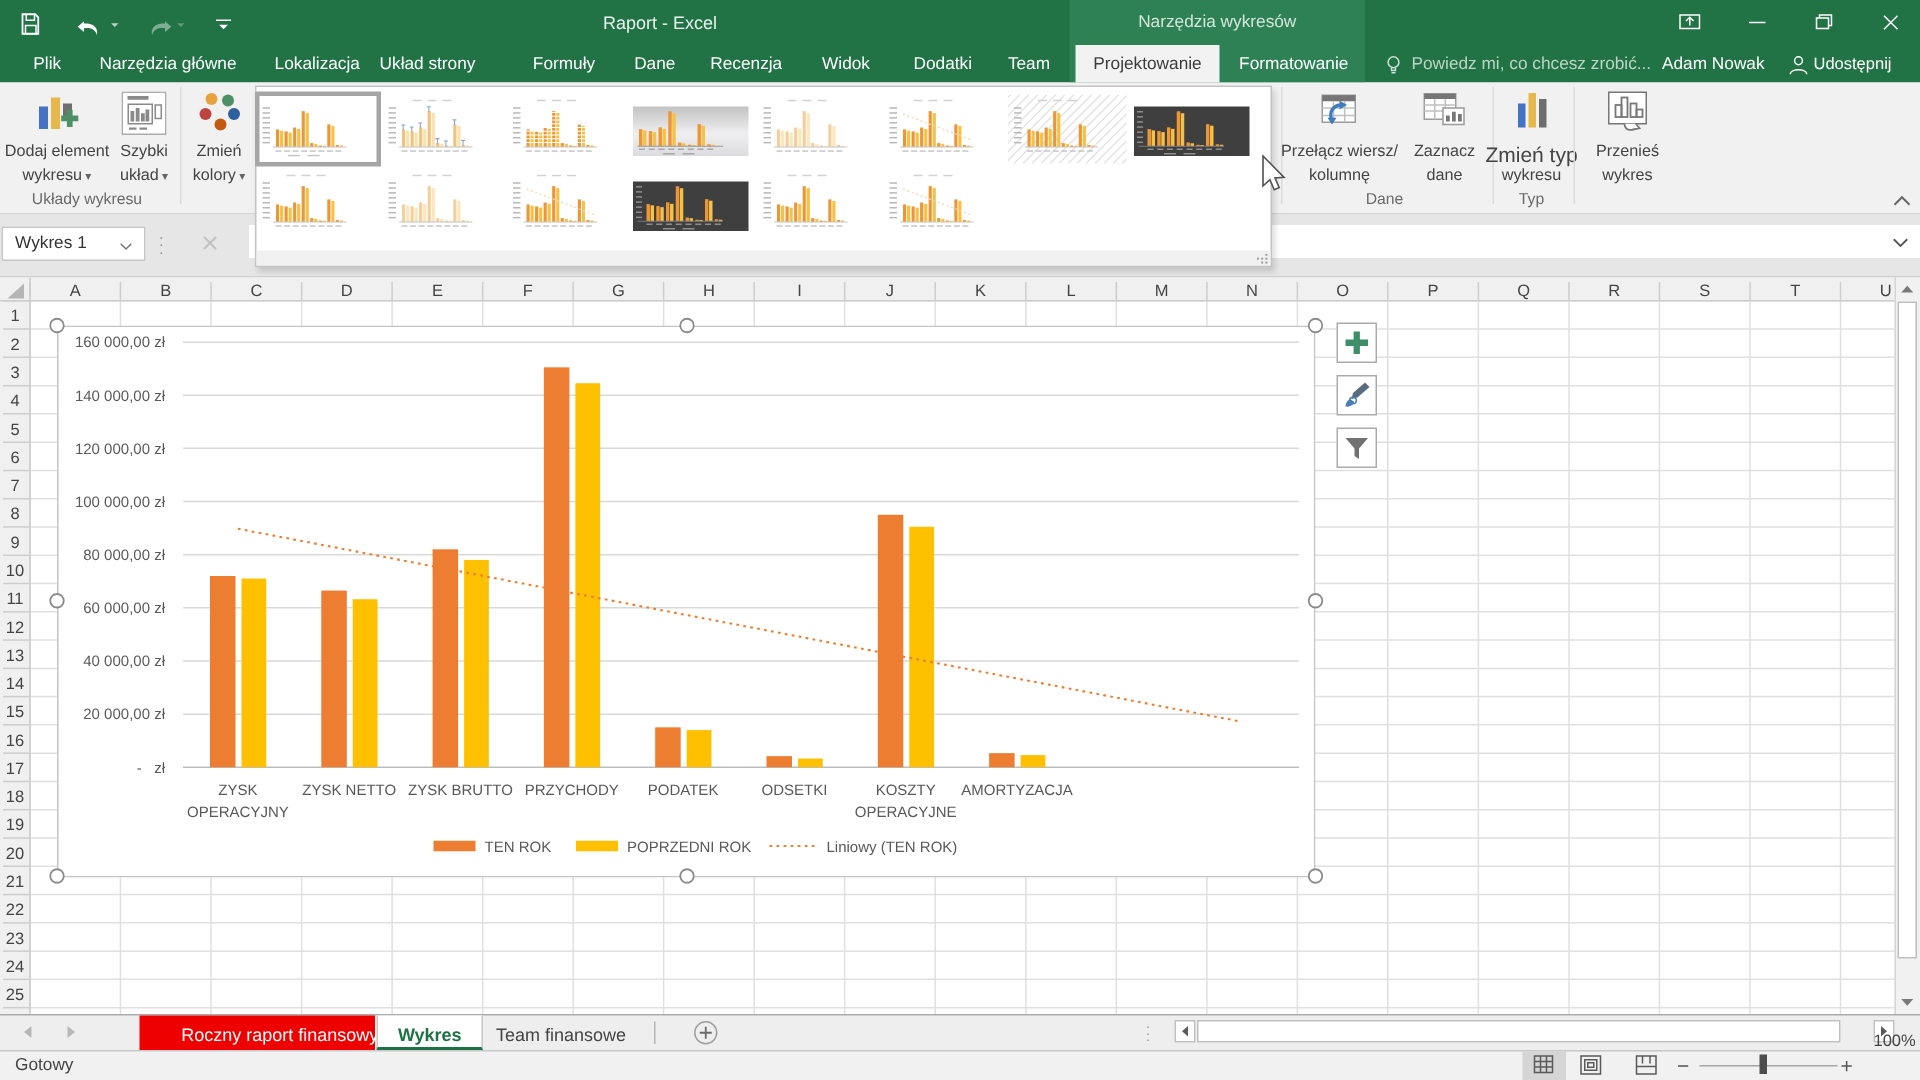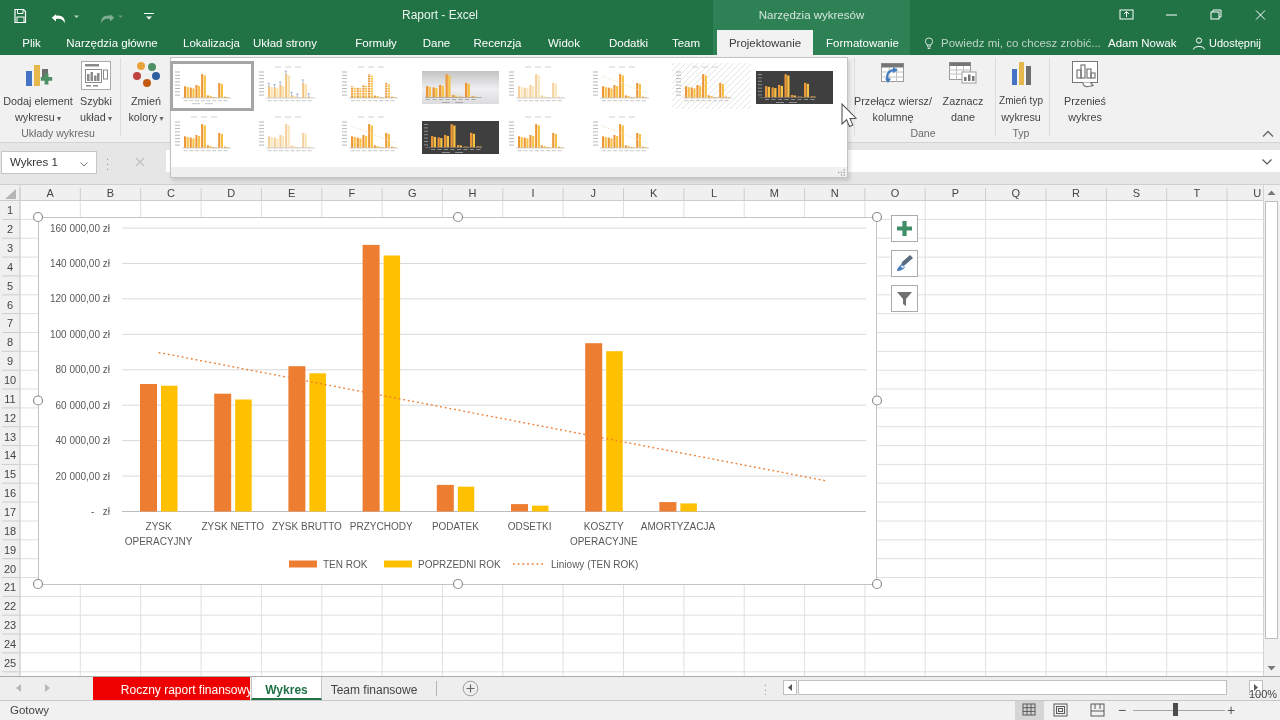--- a/index.html
+++ b/index.html
@@ -131,21 +131,21 @@
 </svg>
 <div class="abs ctr" style="left:903px;top:95.0px;width:120px;color:#444;font-size:10.8px">Zaznacz</div>
 <div class="abs ctr" style="left:903px;top:110.5px;width:120px;color:#444;font-size:10.8px">dane</div>
 <div class="abs ctr" style="left:858px;top:127px;width:130px;color:#6a6a6a;font-size:10.5px">Dane</div>
 <div class="abs" style="left:995px;top:58px;width:1px;height:78px;background:#dcdcdc"></div>
 <svg class="abs" style="left:1010px;top:60px" width="24" height="28" viewBox="0 0 24 28">
 <rect x="2" y="9" width="5" height="16" fill="#4472c4"></rect>
 <rect x="9" y="2" width="5" height="23" fill="#e6b84c"></rect>
 <rect x="16" y="6" width="5" height="19" fill="#6e6e6e"></rect>
 </svg>
-<div class="abs ctr" style="left:961px;top:95.0px;width:120px;color:#444;font-size:10px">Zmień typ</div>
+<div class="abs ctr" style="left:961px;top:95.0px;width:120px;color:#444;font-size:14px">Zmień typ</div>
 <div class="abs ctr" style="left:961px;top:110.5px;width:120px;color:#444;font-size:10.8px">wykresu</div>
 <div class="abs ctr" style="left:956px;top:127px;width:130px;color:#6a6a6a;font-size:10.5px">Typ</div>
 <div class="abs" style="left:1049px;top:58px;width:1px;height:78px;background:#dcdcdc"></div>
 <svg class="abs" style="left:1071px;top:60px" width="30" height="29" viewBox="0 0 30 29">
 <rect x="1.5" y="1.5" width="25" height="21" fill="#fff" stroke="#777"></rect>
 <g fill="none" stroke="#777" stroke-width="1.2">
       <rect x="6" y="10" width="4" height="8"></rect>
       <rect x="10" y="5" width="4" height="13"></rect>
       <rect x="16" y="9" width="4" height="9"></rect>
       <rect x="20" y="13" width="4" height="5"></rect>

